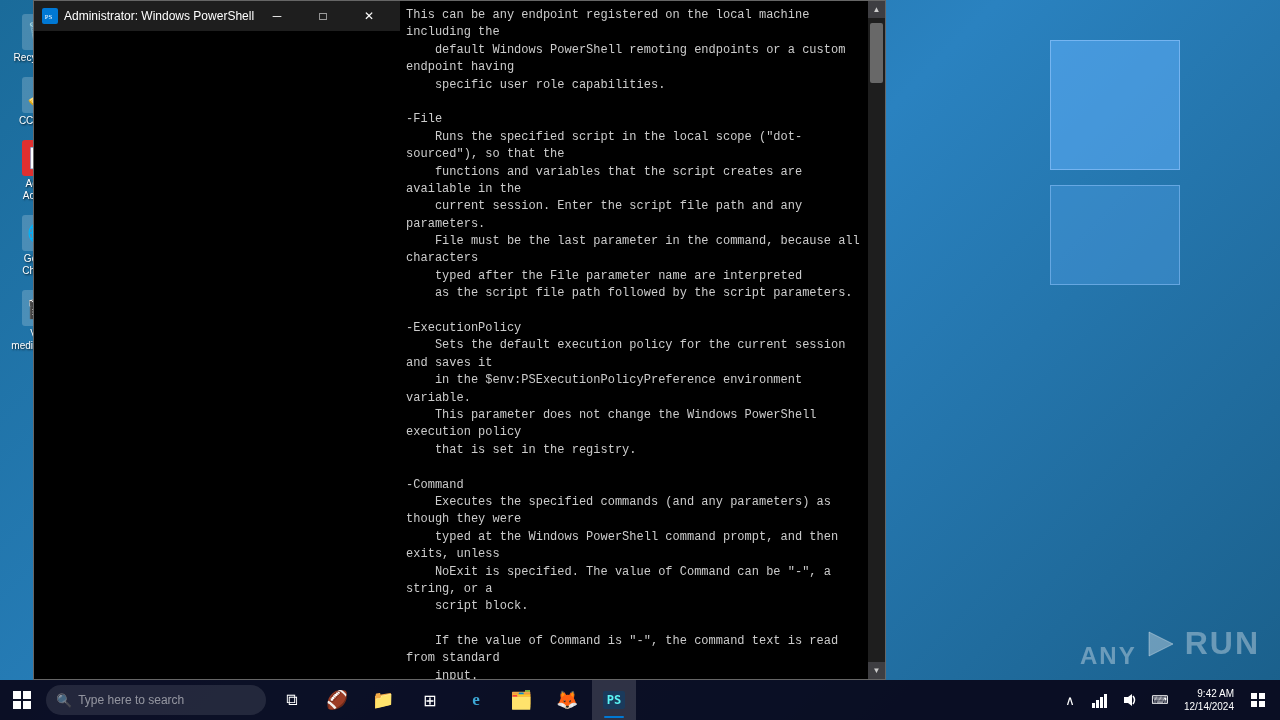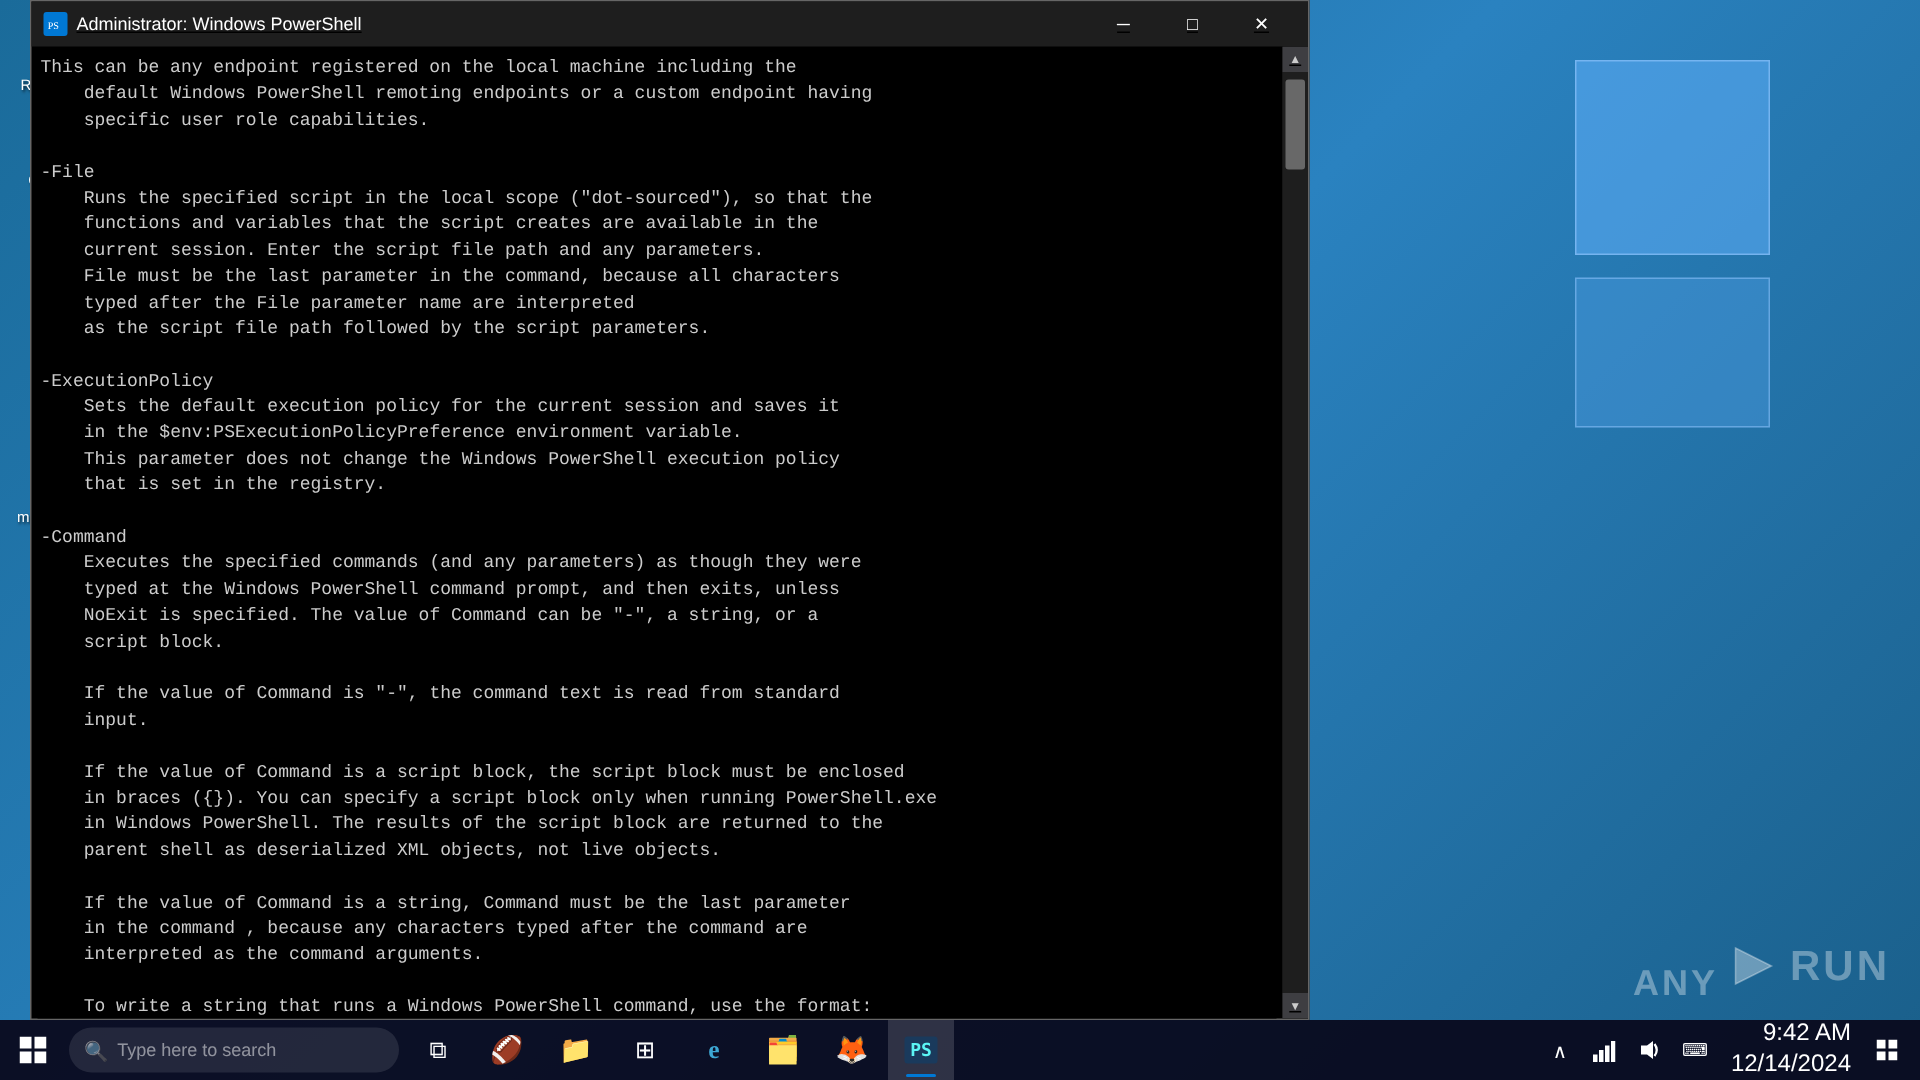--- a/index.html
+++ b/index.html
@@ -112,28 +112,27 @@
       height: 32px;
       display: flex;
       align-items: center;
       justify-content: center;
     }
 
     
     .powershell-window {
       position: absolute;
       top: 0;
-      left: 20px;
+      left: 33px;
       width: 853px;
       height: 680px;
       background: #000000;
       border: 1px solid #666;
       display: flex;
-      flex-direction: column;
-      text-decoration: underline;
+      flex-direction: row;
     }
 
     .ps-title-bar {
       height: 30px;
       background: #1e1e1e;
       display: flex;
       align-items: center;
       padding: 0 8px;
       flex-shrink: 0;
     }
@@ -355,21 +354,21 @@
       align-items: center;
       justify-content: center;
       font-size: 13px;
       color: white;
       cursor: pointer;
     }
 
     .clock {
       text-align: right;
       color: white;
-      font-size: 16px;
+      font-size: 10px;
       line-height: 1.3;
       cursor: pointer;
       padding: 0 6px;
     }
 
     .notification-btn {
       width: 28px;
       height: 28px;
       display: flex;
       align-items: center;
@@ -417,21 +416,21 @@
 
   <div class="anyrun-watermark">
     <span style="font-size:24px; letter-spacing:2px; color:rgba(255,255,255,0.35); font-family:'Segoe UI',sans-serif; font-weight:bold;margin-top:25px;">
       ANY
     </span>
     <div class="anyrun-play">
       <svg width="32" height="32" viewBox="0 0 32 32">
         <polygon points="4,4 28,16 4,28" fill="rgba(255,255,255,0.35)" stroke="rgba(255,255,255,0.35)" stroke-width="1"></polygon>
       </svg>
     </div>
-    <span style="font-size:28px; letter-spacing:2px; color:rgba(255,255,255,0.35); font-family:'Segoe UI',sans-serif; font-weight:bold;">
+    <span style="font-size:32px; letter-spacing:2px; color:rgba(255,255,255,0.35); font-family:'Segoe UI',sans-serif; font-weight:bold;">
       RUN
     </span>
   </div>
 
   <div class="powershell-window">
 
     <div class="ps-title-bar">
       <div class="ps-title-icon">
         <svg viewBox="0 0 16 16" fill="white">
           <text x="1" y="12" font-size="9" font-family="Consolas">PS</text>

